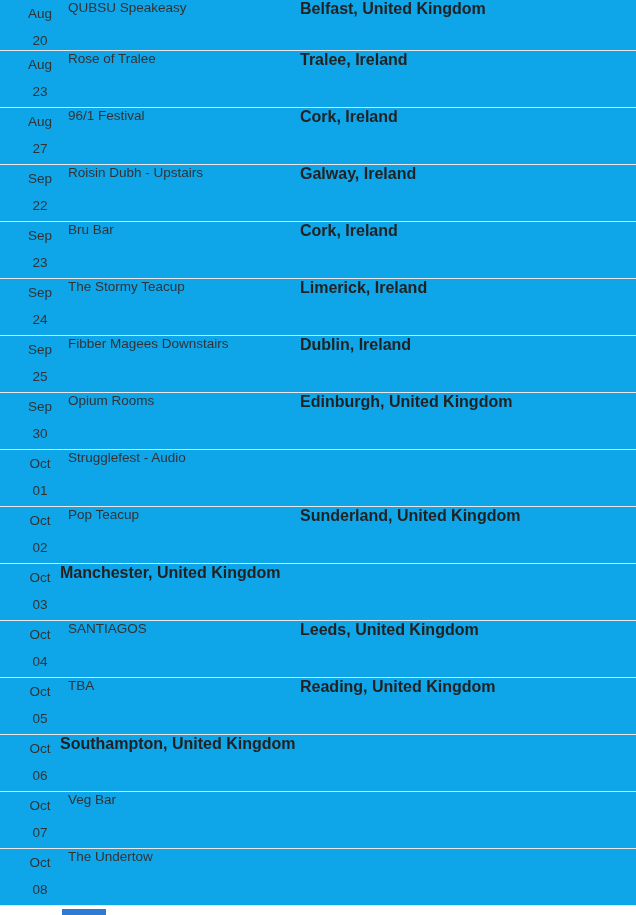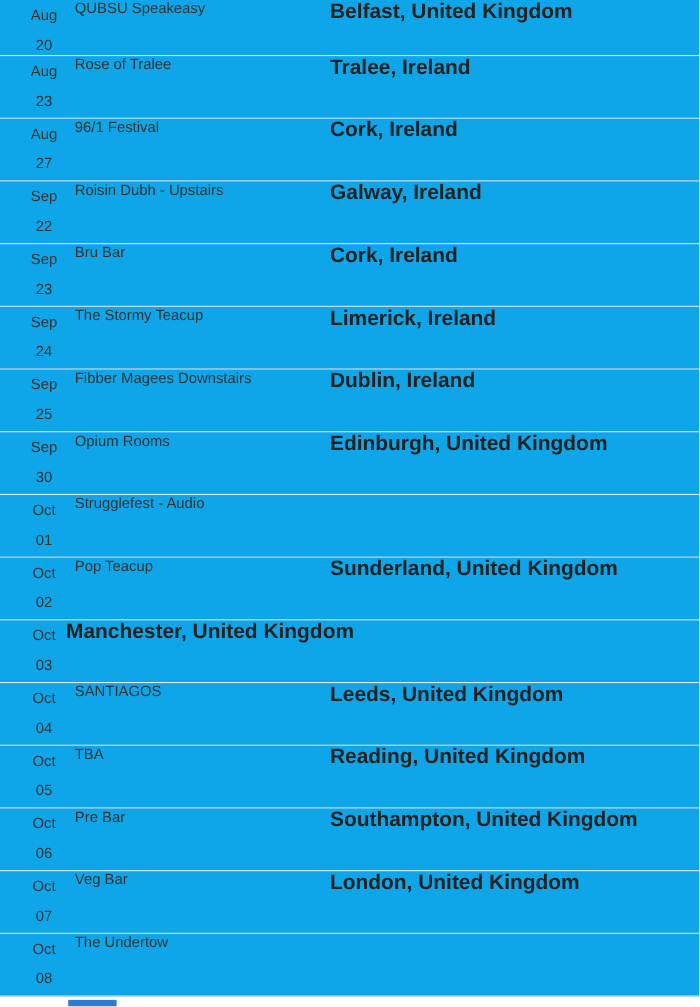--- a/index.html
+++ b/index.html
@@ -33,21 +33,21 @@
   .col-venue {
     width: 232px;
     flex: 0 0 232px;
     margin-left: 8px;
     font-size: 13.5px;
     color: #333333;
     white-space: nowrap;
     overflow: hidden;
   }
   .col-location {
-    font-size: 19px;
+    font-size: 16px;
     font-weight: 700;
     color: #222222;
     white-space: nowrap;
   }
   .cutoff-blue-bar {
     position: absolute;
     left: 62px;
     bottom: 0;
     width: 44px;
     height: 6px;
@@ -158,30 +158,28 @@
       <div class="date-day">05</div>
     </div>
     <div class="col-venue">TBA</div>
     <div class="col-location">Reading, United Kingdom</div>
   </div>
     <div class="event-row">
     <div class="col-date">
       <div class="date-month">Oct</div>
       <div class="date-day">06</div>
     </div>
-    <div class="col-venue">Pre Bar</div>
     <div class="col-location">Southampton, United Kingdom</div>
   </div>
     <div class="event-row">
     <div class="col-date">
       <div class="date-month">Oct</div>
       <div class="date-day">07</div>
     </div>
     <div class="col-venue">Veg Bar</div>
-    <div class="col-location">London, United Kingdom</div>
   </div>
     <div class="event-row">
     <div class="col-date">
       <div class="date-month">Oct</div>
       <div class="date-day">08</div>
     </div>
     <div class="col-venue">The Undertow</div>
   </div>
   </div>
 

